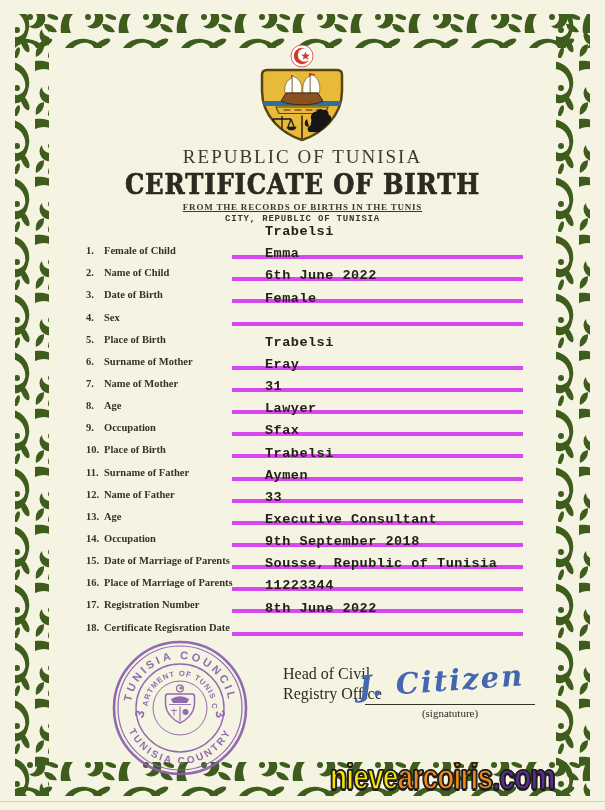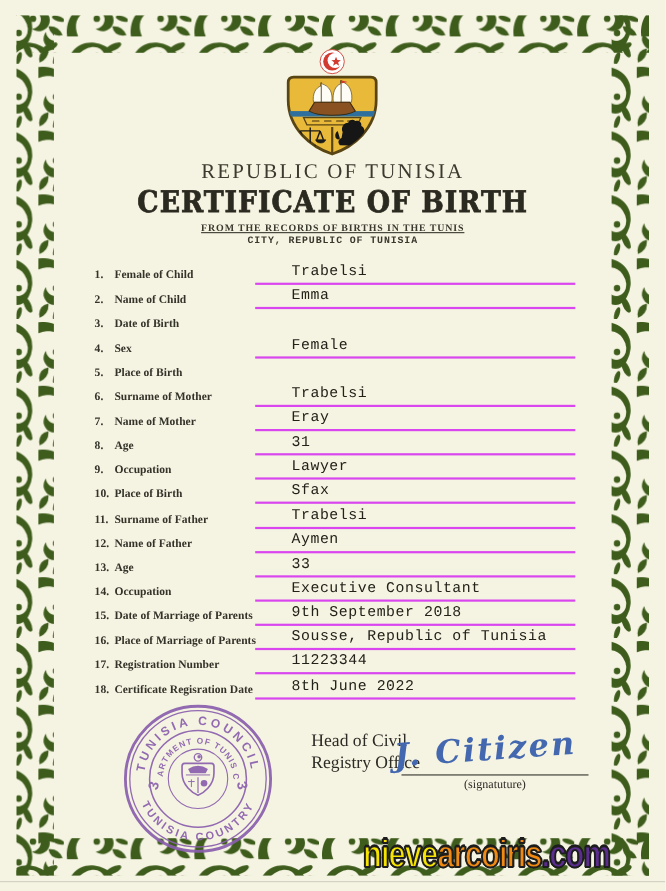--- a/index.html
+++ b/index.html
@@ -26,21 +26,21 @@
   .cert-sub{
     position:absolute;left:0;width:100%;text-align:center;z-index:2;
     font-size:9px;font-weight:700;letter-spacing:.8px;color:#3a392e;
   }
   .sub1{top:202px;text-decoration:underline;} .sub2{top:214px;font-family:Liberation Mono, monospace;}
   
   .fields{position:absolute;left:86px;top:237px;width:437px;z-index:2;}
   .row{display:flex;align-items:flex-end;height:22.15px;}
   .f-num{width:18px;font:700 10.5px "Liberation Serif",serif;color:#34332a;padding-bottom:3px;flex:none;}
   .f-label{width:128px;font:700 10.5px "Liberation Serif",serif;color:#34332a;padding-bottom:3px;flex:none;white-space:nowrap;}
-  .f-valwrap{flex:1;border-bottom:2px solid #d946ef;padding:0 0 2px 33px;white-space:nowrap;}
+  .f-valwrap{flex:1;border-bottom:4px solid #d946ef;padding:0 0 16px 33px;white-space:nowrap;font-weight:bold;}
   .f-val{font-family:"Liberation Mono","DejaVu Sans Mono",monospace;font-size:13.5px;letter-spacing:.5px;color:#222219;}
   
   .stamp{position:absolute;left:105px;top:633px;z-index:3;color:var(--purple,#8a5fae);opacity:.92;}
   .stamp text{fill:currentColor;font-family:"Liberation Sans",sans-serif;font-weight:700;}
   
   .sig-office{position:absolute;left:283px;top:664px;z-index:2;font-size:16px;line-height:20px;color:#2c2b25;}
   .sig-name{
     position:absolute;left:358px;top:664px;z-index:3;
     font-family:"DejaVu Serif",serif;font-style:italic;font-weight:700;
     font-size:29px;color:var(--ink,#4468b0);transform:rotate(-4deg);letter-spacing:2px;white-space:nowrap;
@@ -157,20 +157,23 @@
         <span class="f-num">2.</span>
         <span class="f-label">Name of Child</span>
         <span class="f-valwrap">
           <span class="f-val">Emma</span>
         </span>
       </div>
 
       <div class="row">
         <span class="f-num">3.</span>
         <span class="f-label">Date of Birth</span>
+        <span class="f-valwrap">
+          <span class="f-val">6th June 2022</span>
+        </span>
       </div>
 
       <div class="row">
         <span class="f-num">4.</span>
         <span class="f-label">Sex</span>
         <span class="f-valwrap">
           <span class="f-val">Female</span>
         </span>
       </div>
 

